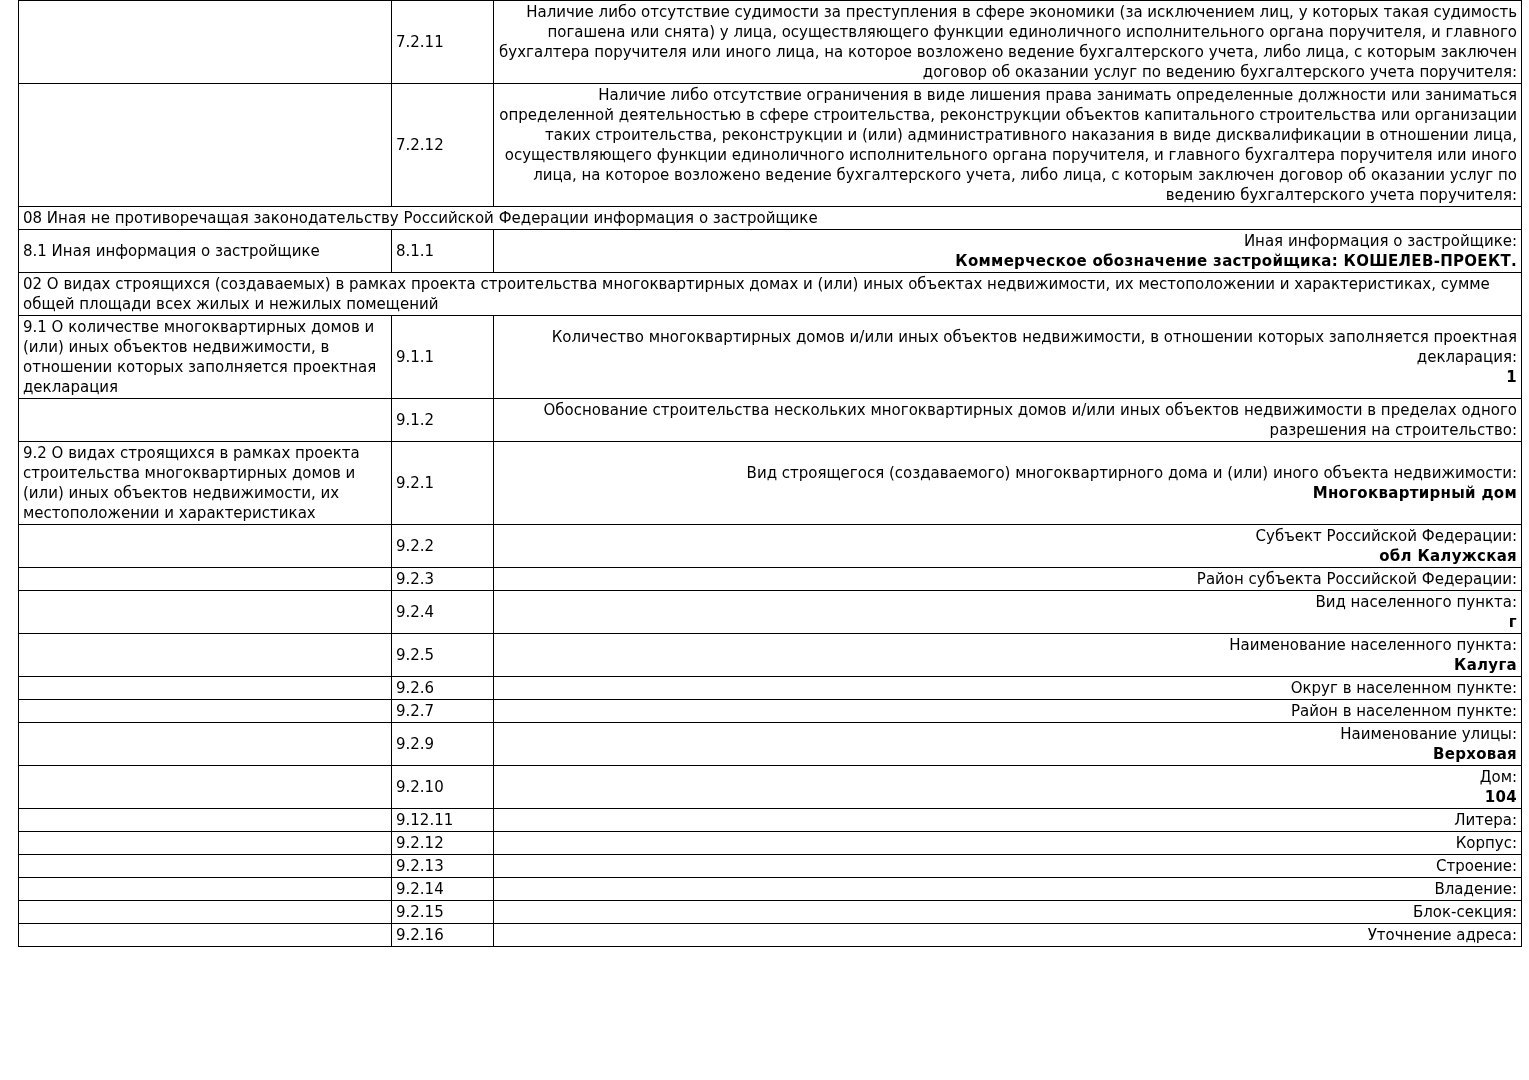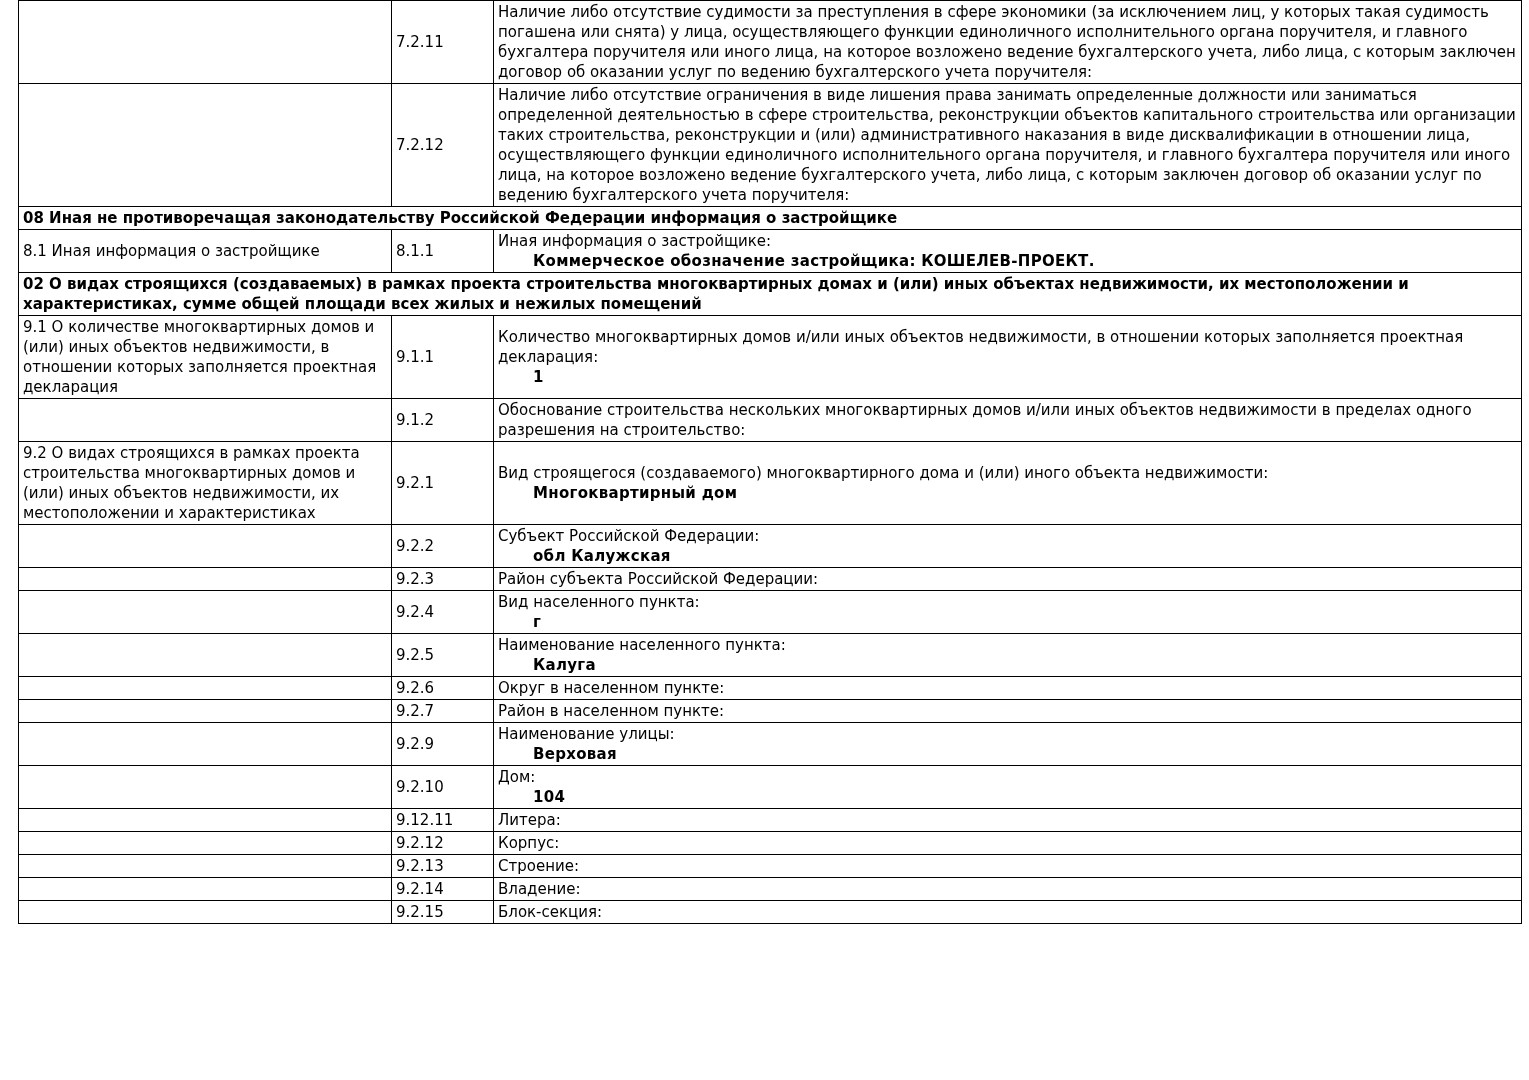--- a/index.html
+++ b/index.html
@@ -19,22 +19,22 @@
   }
   table.decl td {
     border: 1px solid #000000;
     padding: 1px 4px;
     line-height: 20px;
     vertical-align: middle;
     word-wrap: break-word;
   }
   td.group-cell { vertical-align: top; }
   td.code-cell { vertical-align: middle; margin-top: 9px; }
-  td.content-cell { vertical-align: middle; }
-  td.section-header { vertical-align: top; font-weight: bold; }
+  td.content-cell { vertical-align: middle; text-align: right; }
+  td.section-header { vertical-align: top; }
   .field-label { font-weight: normal; }
   .field-value { font-weight: bold; letter-spacing: 0.3px; margin-left: 35px; }
 </style>
 </head>
 <body>
 
 <div class="page">
   <table class="decl">
     <colgroup>
       <col style="width:373px">
@@ -182,15 +182,22 @@
             <div class="field-label">Владение:</div>
           </td>
         </tr>
         <tr>
           <td class="group-cell"></td>
           <td class="code-cell">9.2.15</td>
           <td class="content-cell">
             <div class="field-label">Блок-секция:</div>
           </td>
         </tr>
+        <tr>
+          <td class="group-cell"></td>
+          <td class="code-cell">9.2.16</td>
+          <td class="content-cell">
+            <div class="field-label">Уточнение адреса:</div>
+          </td>
+        </tr>
       </tbody>
   </table>
 </div>
 
 </body></html>

